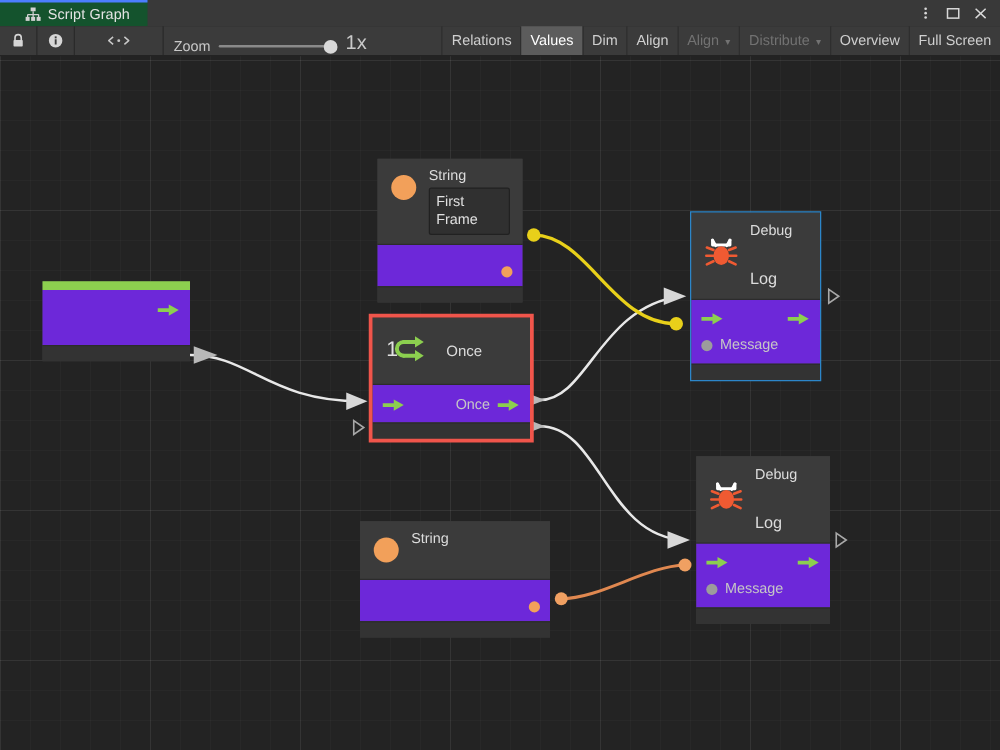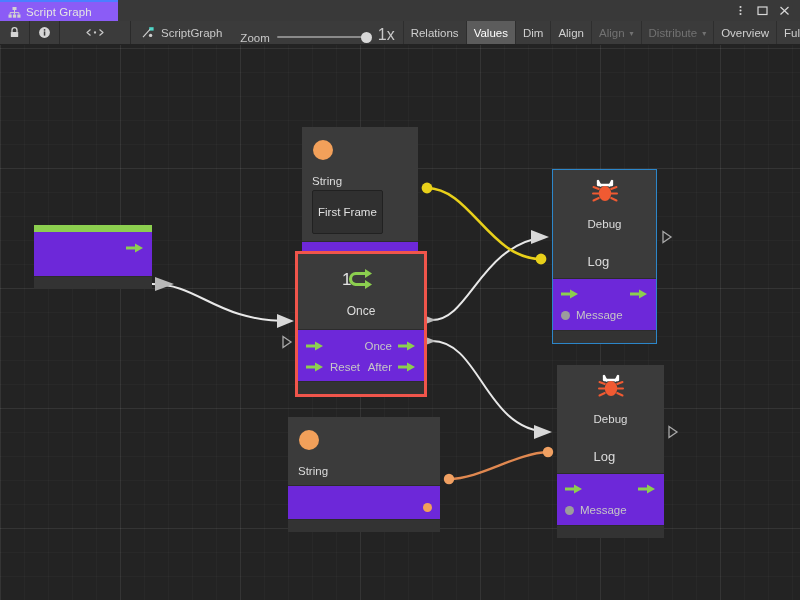--- a/index.html
+++ b/index.html
@@ -14,24 +14,25 @@
   
   .tabbar {
     position: absolute; left: 0; top: 0; width: 800px; height: 21px;
     background: #393939;
     display: flex; align-items: stretch;
   }
   .tab {
     position: relative;
     display: flex; align-items: center; gap: 5px;
     padding: 0 14px 0 8px;
-    background: #8b5cf6;
+    background: #14532d;
     height: 21px;
     border-top: 2px solid #4c7eff;
     min-width: 118px;
+    justify-content: flex-end;
   }
   .tab-label { font-size: 11.5px; color: #e4e4e4; letter-spacing: .1px; }
   .tab-icon { width: 13px; height: 13px; display: block; }
   .tabbar-rest { flex: 1; background: #393939; }
   .wincontrols {
     position: absolute; right: 4px; top: 0; height: 21px;
     display: flex; align-items: center; gap: 9px; padding-right: 5px;
   }
   .wc { width: 13px; height: 13px; display: flex; align-items: center; justify-content: center; }
 
@@ -93,21 +94,20 @@
   .wires { position: absolute; left: 0; top: 0; width: 800px; height: 555px; pointer-events: none; }
 
   
   .node { position: absolute; background: #3b3b3b; }
   .node-accent { height: 7px; width: 100%; }
   .node-head {
     display: flex; align-items: center; gap: 9px;
     padding: 8px 10px 8px 10px;
     background: #3b3b3b;
     border-bottom: 1px solid #2c2c2c;
-    flex-direction: column;
   }
   .node-head.compact { padding: 7px 10px; }
   .node-icon { flex: 0 0 auto; display: block; }
   .node-titles { display: flex; flex-direction: column; line-height: 1.22; }
   .node-title { font-size: 11.5px; color: #dcdcdc; }
   .node-sub { font-size: 11.5px; color: #b4b4b4; margin-top: 23px; }
   .node-title-single { font-size: 12px; color: #dcdcdc; }
 
   .node-body { background: #6d28d9; padding: 5px 0 4px 0; }
   .node-footer { height: 13px; background: #333333; border-top: 1px solid #2c2c2c; }
@@ -118,21 +118,21 @@
   }
   .port-left, .port-right { display: flex; align-items: center; gap: 6px; }
   .port-label { font-size: 11.5px; color: #c6c6c6; }
   .arrow-green { display: block; }
   .dot { width: 9px; height: 9px; border-radius: 50%; display: block; }
   .out-tri { position: absolute; display: block; }
 
   .field {
     background: #303030; border: 1px solid #212121; border-radius: 2px;
     font-size: 11.5px; color: #e0e0e0;
-    padding: 14px 5px; margin-top: 2px; display: inline-block;
+    padding: 4px 5px; margin-top: 2px; display: inline-block;
   }
 
   .sel-red { outline: 3px solid #f0554b; outline-offset: -0px; box-shadow: 0 0 0 0 rgba(0,0,0,0); }
   .sel-blue { outline: 1px solid #2c86c9; }
 </style>
 </head>
 <body>
 
 <div id="app">
 
@@ -195,30 +195,20 @@
     <div class="tb-btn wide">
       <span class="tb-icon" style="width:26px">
         <svg width="26" height="13" viewBox="0 0 26 13">
           <path d="M8.5 3.5 L5 6.5 L8.5 9.5" stroke="#c8c8c8" stroke-width="1.2" fill="none" stroke-linejoin="round"></path>
           <path d="M17.5 3.5 L21 6.5 L17.5 9.5" stroke="#c8c8c8" stroke-width="1.2" fill="none" stroke-linejoin="round"></path>
           <circle cx="13" cy="6.5" r="1.15" fill="#c8c8c8"></circle>
         </svg>
       </span>
     </div>
 
-    <div class="breadcrumb">
-      <span class="tb-icon">
-        <svg width="14" height="13" viewBox="0 0 14 13">
-          <rect x="8.2" y="1.2" width="4.4" height="3.4" fill="#4fd6c8"></rect>
-          <circle cx="9.6" cy="9.4" r="1.7" fill="#cfcfcf"></circle>
-          <path d="M2 11.2 L9 3.4" stroke="#cfcfcf" stroke-width="1.15" fill="none"></path>
-        </svg>
-      </span>
-      <span class="breadcrumb-label">ScriptGraph</span>
-    </div>
 
     <div class="zoomgroup">
       <span class="zoom-label">Zoom</span>
       <span class="slider">
         <span class="slider-track"></span>
         <span class="slider-knob"></span>
       </span>
       <span class="zoom-value">1x</span>
     </div>
 
@@ -335,36 +325,20 @@
             </svg>
           </span>
           <span class="port-right">
             <span class="port-label">Once</span>
             <svg class="arrow-green" width="18" height="12" viewBox="0 0 18 12">
               <path d="M0 6 L10 6" stroke="#8ccf4f" stroke-width="3"></path>
               <polygon points="9,1.5 17,6 9,10.5" fill="#8ccf4f"></polygon>
             </svg>
           </span>
         </div>
-        <div class="port-row">
-          <span class="port-left">
-            <svg class="arrow-green" width="18" height="12" viewBox="0 0 18 12">
-              <path d="M0 6 L10 6" stroke="#8ccf4f" stroke-width="3"></path>
-              <polygon points="9,1.5 17,6 9,10.5" fill="#8ccf4f"></polygon>
-            </svg>
-            <span class="port-label">Reset</span>
-          </span>
-          <span class="port-right">
-            <span class="port-label">After</span>
-            <svg class="arrow-green" width="18" height="12" viewBox="0 0 18 12">
-              <path d="M0 6 L10 6" stroke="#8ccf4f" stroke-width="3"></path>
-              <polygon points="9,1.5 17,6 9,10.5" fill="#8ccf4f"></polygon>
-            </svg>
-          </span>
-        </div>
       </div>
       <div class="node-footer"></div>
     </div>
 
     <svg class="out-tri" style="left:281px; top:290px;" width="12" height="14" viewBox="0 0 12 14">
       <polygon points="2,1.5 10,7 2,12.5" fill="none" stroke="#a8a8a8" stroke-width="1.3"></polygon>
     </svg>
 
     <div class="node" style="left:288px; top:372px; width:152px;">
       <div class="node-head compact" style="align-items:flex-start;">

